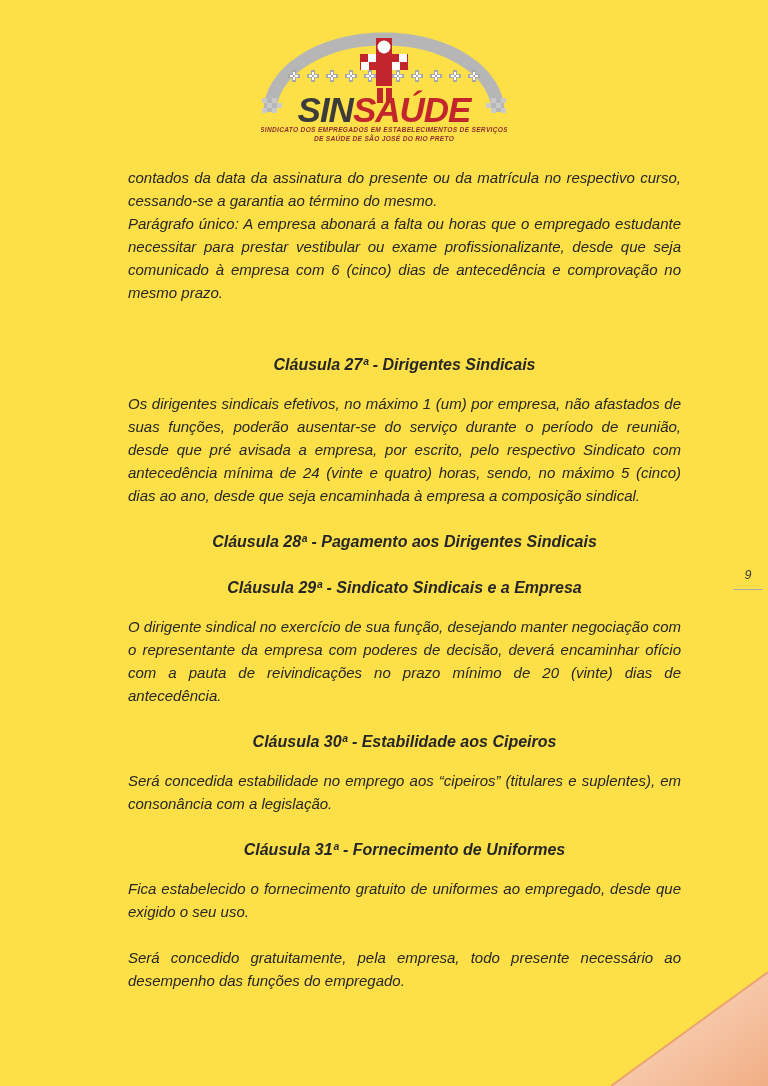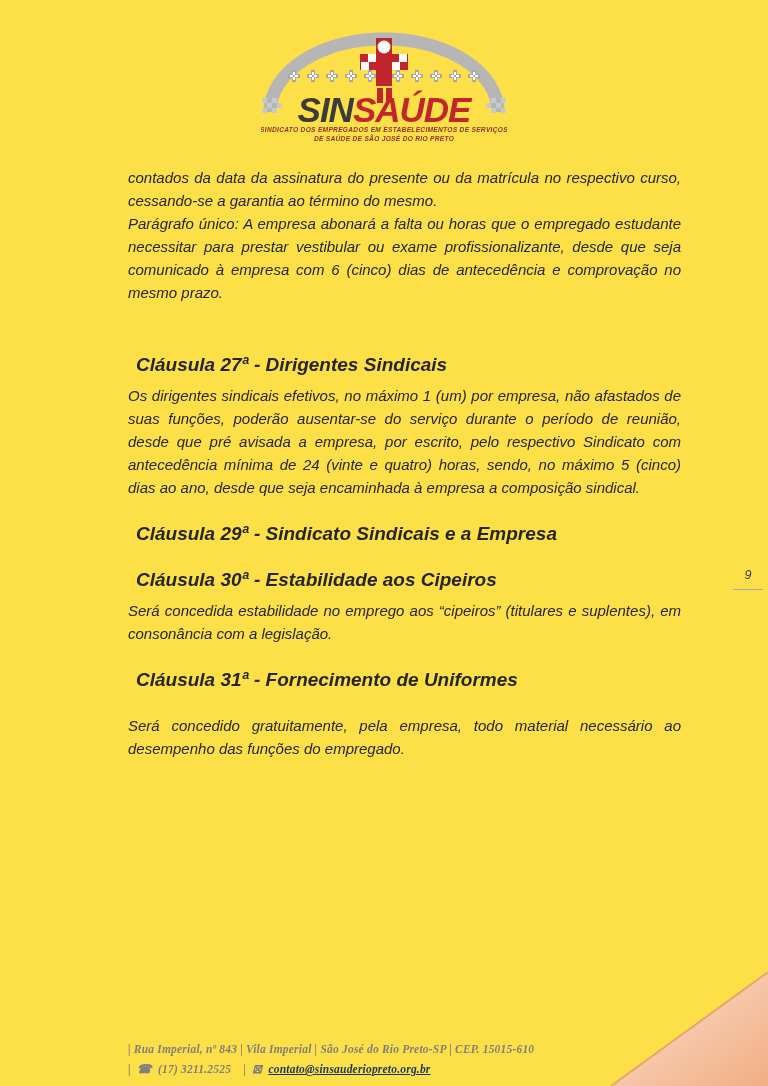--- a/index.html
+++ b/index.html
@@ -8,21 +8,21 @@
 
   
   .logo{position:absolute;top:24px;left:50%;transform:translateX(-50%);}
 
   
   .doc{position:absolute;left:128px;top:166px;width:553px;color:#262626;
        font-size:15px;line-height:23px;text-align:justify;}
   .doc p{margin:0;}
   .clause{margin-top:23px;}
   .clause.first{margin-top:49px;}
-  .clause h3{margin:8px;font-size:19px;line-height:23px;font-weight:bold;color:#262626;text-align:left;}
+  .clause h3{margin:16px;font-size:16px;line-height:23px;font-weight:bold;color:#262626;text-align:center;}
 
   
   .pagenum{position:absolute;left:731px;top:568px;width:34px;text-align:center;
            font-size:12.5px;color:#3c3c3c;}
   .pagenum-rule{margin:7px auto 0 auto;width:30px;border-top:1.5px solid #a9a9a9;}
 
   
   .footer{position:absolute;left:128px;top:1039px;width:520px;
           font-family:"Liberation Serif", serif;font-weight:bold;
           font-size:11.5px;line-height:20px;color:#7f7f7f;letter-spacing:0.2px;}
@@ -158,57 +158,48 @@
   <div class="doc">
     <p>contados da data da assinatura do presente ou da matrícula no respectivo curso, cessando-se a garantia ao término do mesmo.</p>
     <p>Parágrafo único: A empresa abonará a falta ou horas que o empregado estudante necessitar para prestar vestibular ou exame profissionalizante, desde que seja comunicado à empresa com 6 (cinco) dias de antecedência e comprovação no mesmo prazo.</p>
 
     <section class="clause first">
       <h3>Cláusula 27ª - Dirigentes Sindicais</h3>
       <p>Os dirigentes sindicais efetivos, no máximo 1 (um) por empresa, não afastados de suas funções, poderão ausentar-se do serviço durante o período de reunião, desde que pré avisada a empresa, por escrito, pelo respectivo Sindicato com antecedência mínima de 24 (vinte e quatro) horas, sendo, no máximo 5 (cinco) dias ao ano, desde que seja encaminhada à empresa a composição sindical.</p>
     </section>
 
     <section class="clause">
+      <h3>Cláusula 28ª - Pagamento aos Dirigentes Sindicais</h3>
     </section>
 
     <section class="clause">
       <h3>Cláusula 29ª - Sindicato Sindicais e a Empresa</h3>
+      <p>O dirigente sindical no exercício de sua função, desejando manter negociação com o representante da empresa com poderes de decisão, deverá encaminhar ofício com a pauta de reivindicações no prazo mínimo de 20 (vinte) dias de antecedência.</p>
     </section>
 
     <section class="clause">
       <h3>Cláusula 30ª - Estabilidade aos Cipeiros</h3>
       <p>Será concedida estabilidade no emprego aos “cipeiros” (titulares e suplentes), em consonância com a legislação.</p>
     </section>
 
     <section class="clause">
       <h3>Cláusula 31ª - Fornecimento de Uniformes</h3>
-    </section>
-
-    <section class="clause">
-      <p>Será concedido gratuitamente, pela empresa, todo material necessário ao desempenho das funções do empregado.</p>
+      <p>Fica estabelecido o fornecimento gratuito de uniformes ao empregado, desde que exigido o seu uso.</p>
+    </section>
+
+    <section class="clause">
+      <p>Será concedido gratuitamente, pela empresa, todo presente necessário ao desempenho das funções do empregado.</p>
     </section>
   </div>
 
   <div class="pagenum">
     <span>9</span>
     <div class="pagenum-rule"></div>
   </div>
 
-  <div class="footer">
-    <div class="footer-line">| Rua Imperial, nº 843 | Vila Imperial | São José do Rio Preto-SP | CEP. 15015-610</div>
-    <div class="footer-line">
-      <span>|</span>
-      <span class="f-icon">☎</span>
-      <span>(17) 3211.2525</span>
-      <span class="gap"></span>
-      <span>|</span>
-      <span class="f-icon">⊠</span>
-      <a class="email" href="#">contato@sinsauderiopreto.org.br</a>
-    </div>
-  </div>
 
   <div class="corner">
     <svg width="157" height="114" viewBox="0 0 157 114" xmlns="http://www.w3.org/2000/svg">
       <defs>
         <linearGradient id="peachGrad" x1="0" y1="0" x2="1" y2="1">
           <stop offset="0" stop-color="#fbe0cd"></stop>
           <stop offset="1" stop-color="#f1ae84"></stop>
         </linearGradient>
       </defs>
       <polygon points="157,0 157,114 0,114" fill="url(#peachGrad)"></polygon>

